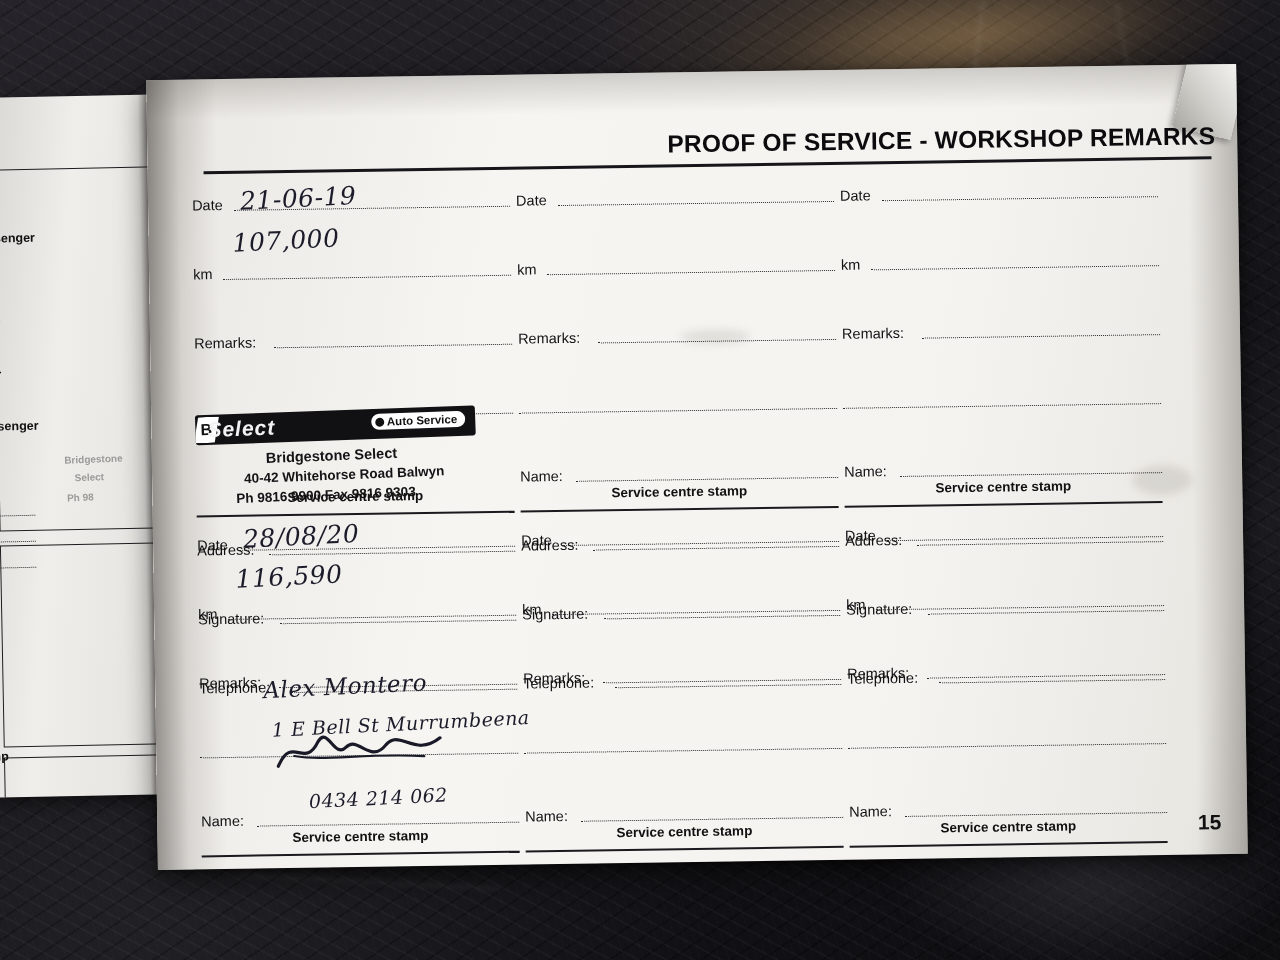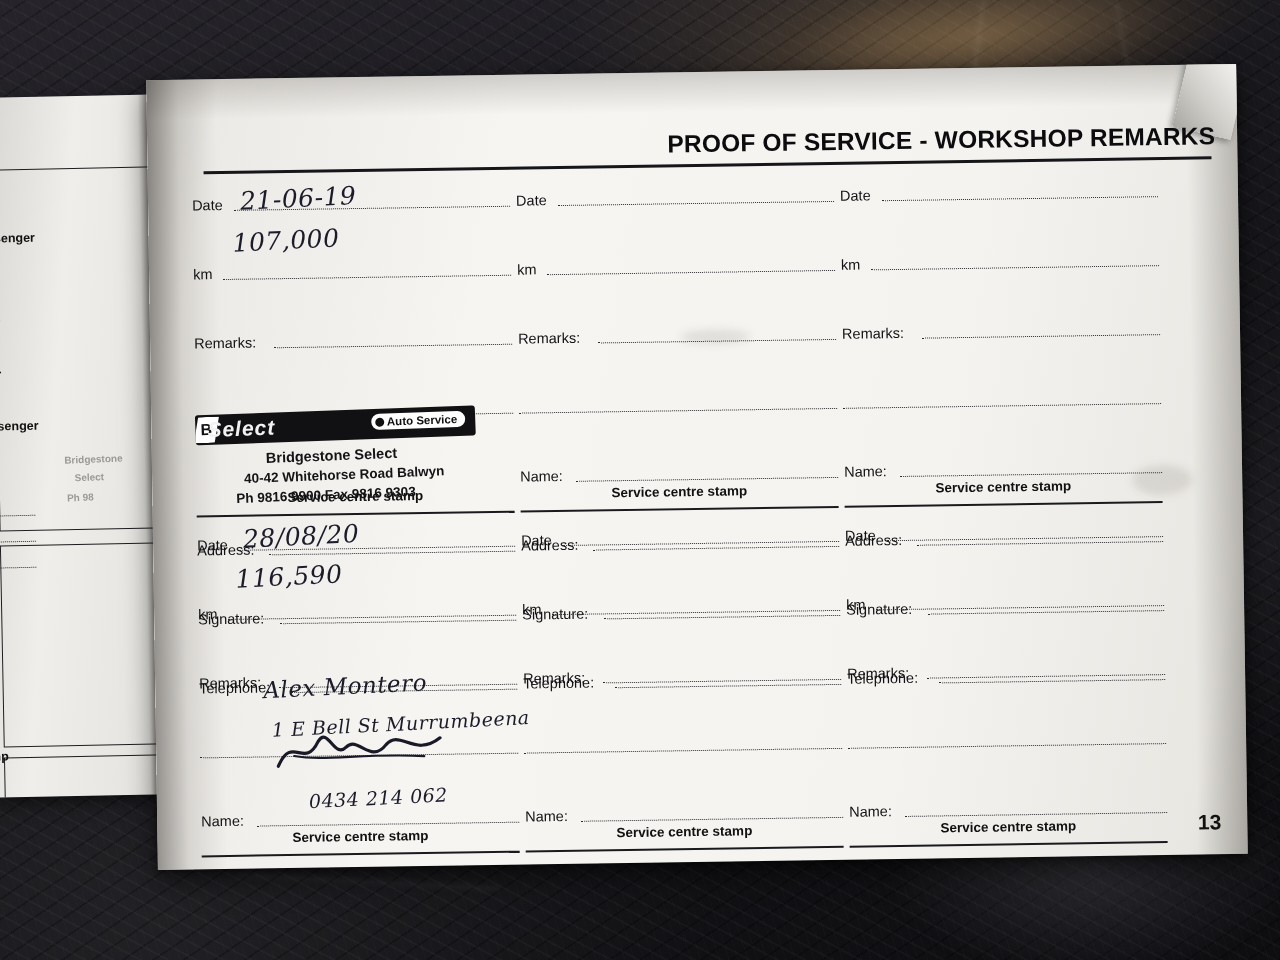--- a/index.html
+++ b/index.html
@@ -413,14 +413,14 @@
     </div>
     <div class="row" style="top:190px;">
       
       
     </div>
 
     <div class="stamp-cap" style="top:300px;">Service centre stamp</div>
     <div class="blk-rule" style="left:0;top:324px;width:318px;"></div>
   </div>
 
-  <div class="pageno">13</div>
+  <div class="pageno">15</div>
 </div>
 
 </body></html>

